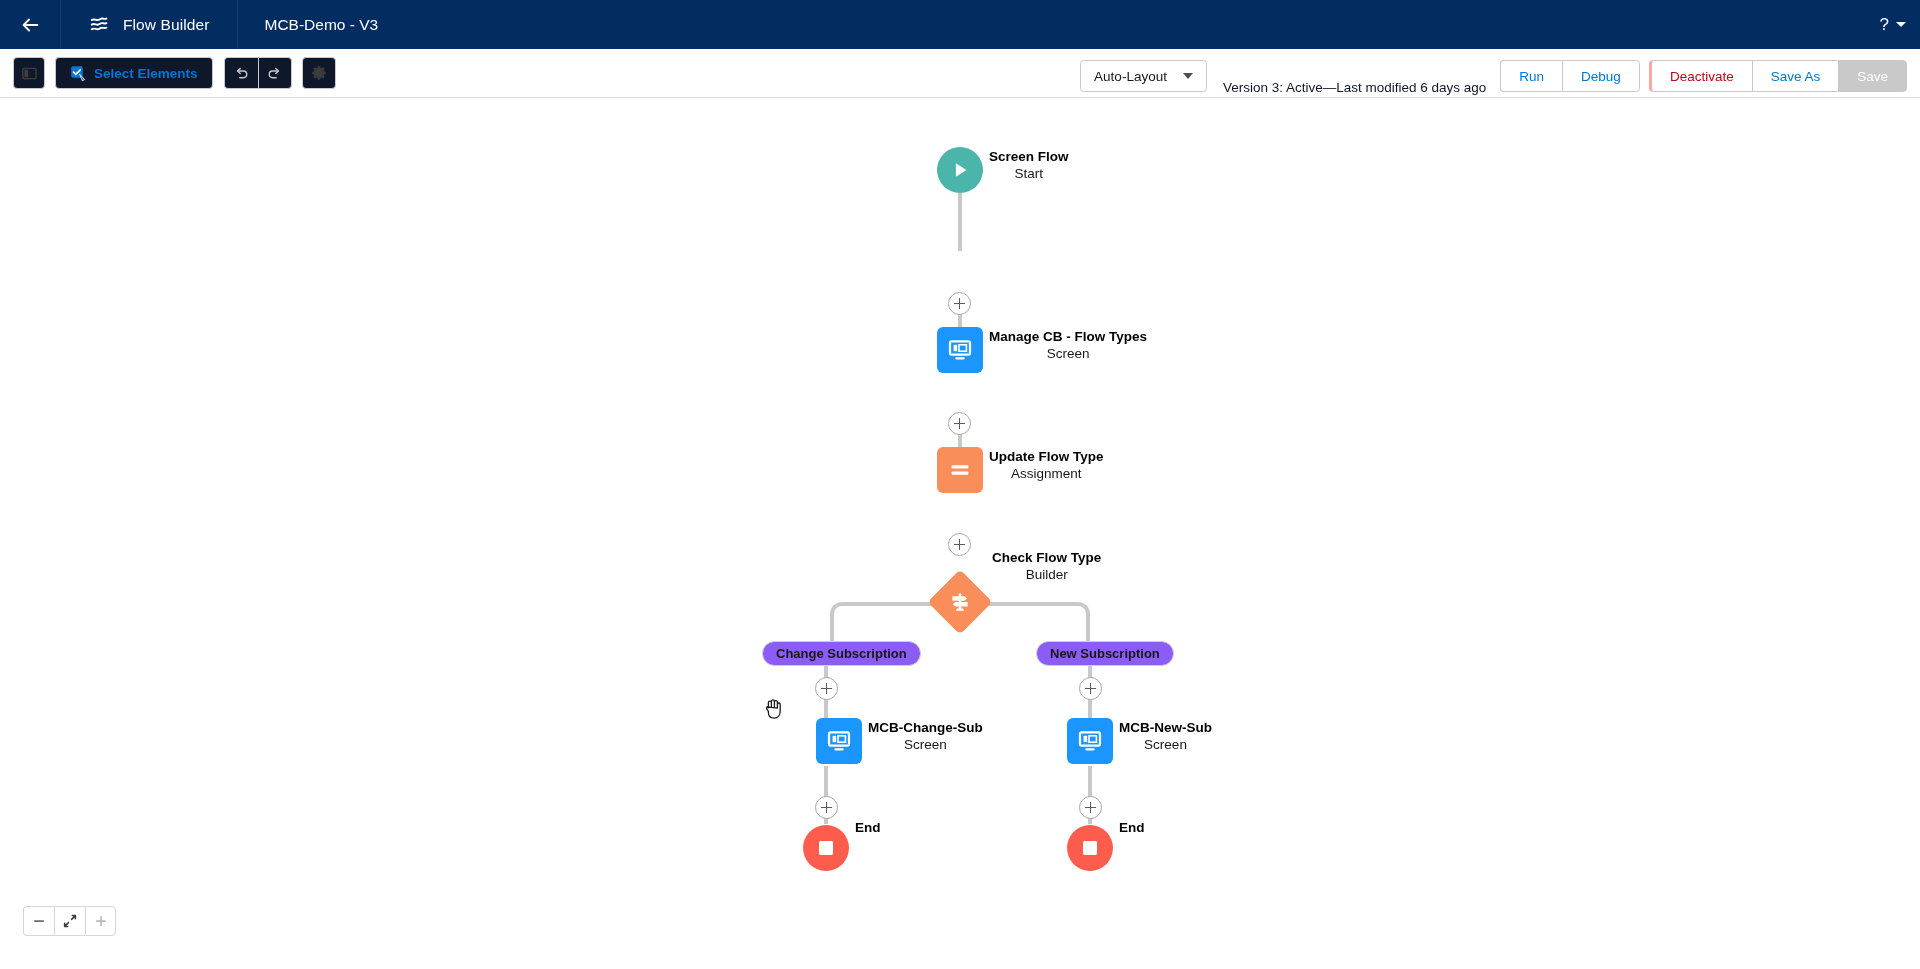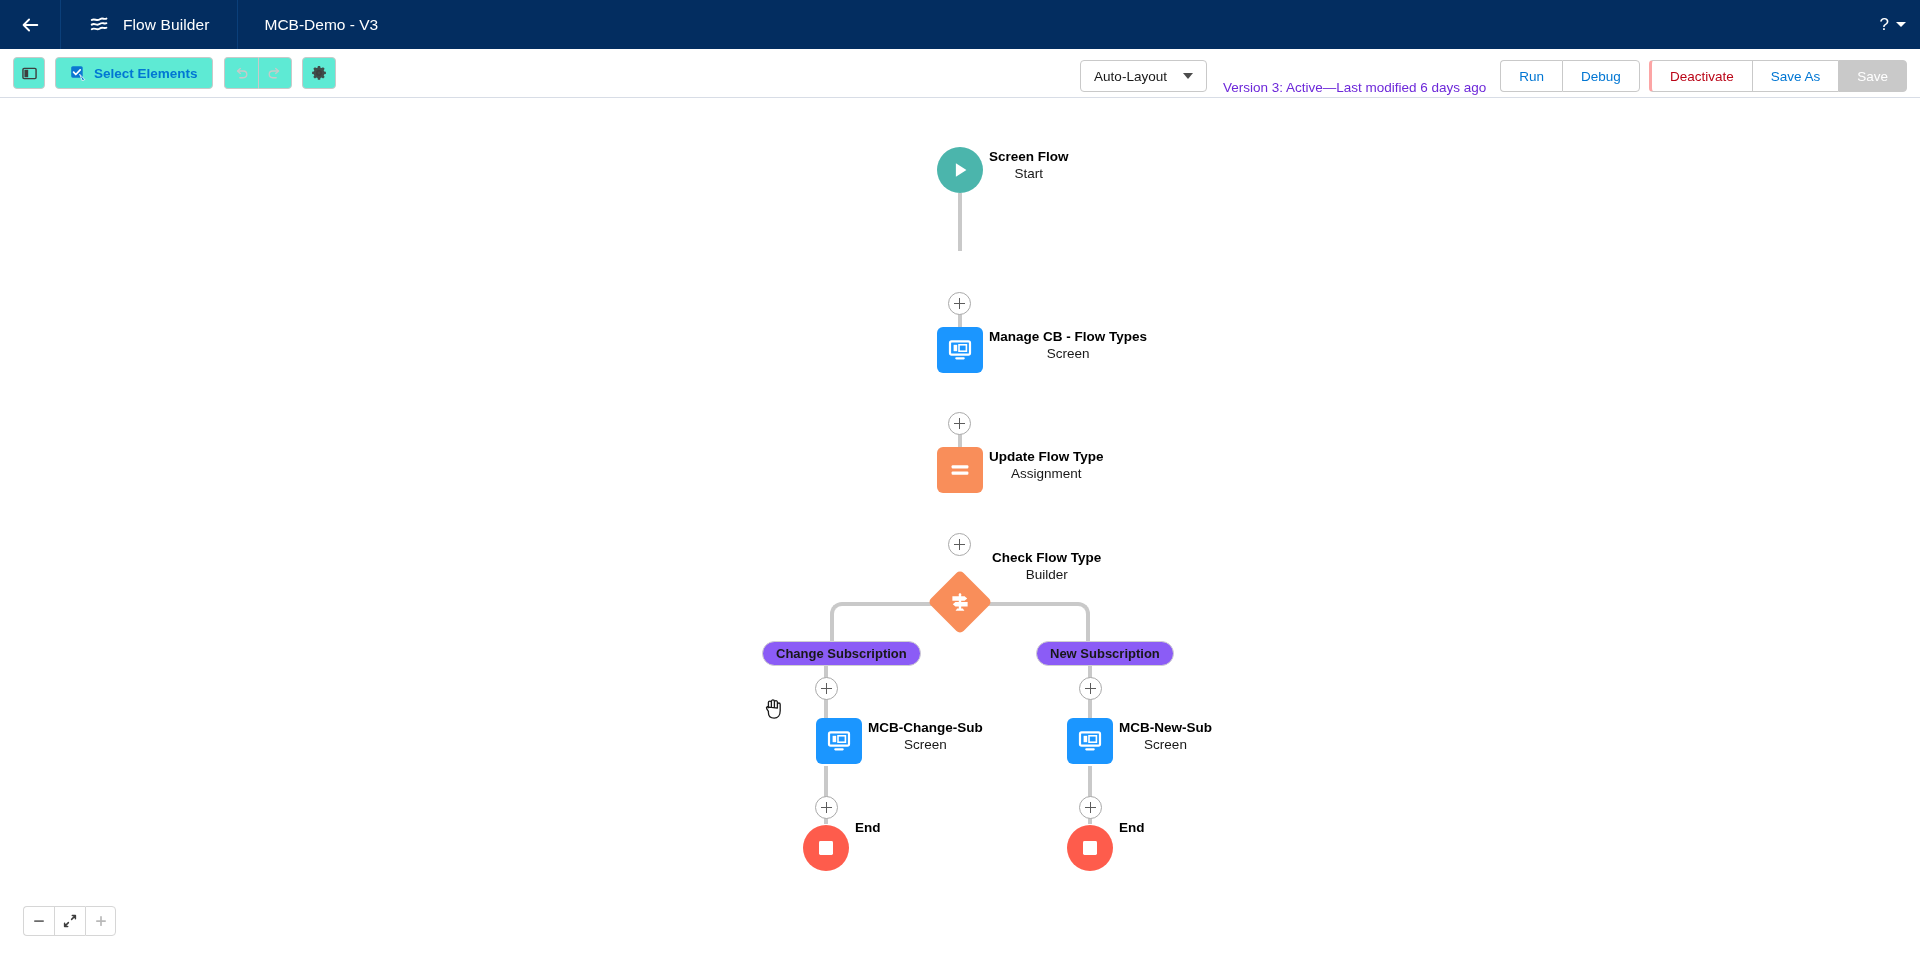--- a/index.html
+++ b/index.html
@@ -39,21 +39,21 @@
   .caret-down{
     width:0;height:0;border-left:5px solid transparent;border-right:5px solid transparent;
     border-top:5px solid #ffffff;
   }
   
   .toolbar{
     height:48px;background:#ffffff;border-bottom:1px solid #d8dde6;
     display:flex;align-items:center;padding:0 13px;position:relative;
   }
   .tb-btn{
-    height:32px;border:1px solid #c9c9c9;border-radius:4px;background:#5eead4;
+    height:32px;border:1px solid #c9c9c9;border-radius:4px;background:#0f172a;
     display:flex;align-items:center;justify-content:center;cursor:pointer;
     box-sizing:border-box;
   }
   .tb-square{width:32px;margin-right:10px;}
   .tb-select{padding:0 14px;gap:8px;margin-right:11px;}
   .tb-select .lbl{color:#0176d3;font-size:13.5px;font-weight:700;white-space:nowrap;}
   .tb-group{display:flex;margin-right:10px;}
   .tb-group .tb-btn{border-radius:0;width:34px;margin:0;border-right:none;}
   .tb-group .tb-btn:first-child{border-radius:4px 0 0 4px;}
   .tb-group .tb-btn:last-child{border-radius:0 4px 4px 0;border-right:1px solid #c9c9c9;}
@@ -65,21 +65,21 @@
     height:32px;border:1px solid #c9c9c9;border-radius:4px;background:#fff;
     display:flex;align-items:center;gap:16px;padding:0 13px;cursor:pointer;
     box-sizing:border-box;margin-right:16px;
   }
   .tb-layout .lbl{font-size:13.5px;color:#181818;white-space:nowrap;}
   .caret-dark{
     width:0;height:0;border-left:5px solid transparent;border-right:5px solid transparent;
     border-top:6px solid #4c4c4c;
   }
   .tb-version{
-    font-size:13.5px;color:#6d28d9;white-space:nowrap;margin-right:14px;margin-top:23px;
+    font-size:13.5px;color:#0f172a;white-space:nowrap;margin-right:14px;margin-top:23px;
   }
   .btn-grp{display:flex;}
   .btn-grp .act{
     height:32px;border:1px solid #c9c9c9;background:#fff;display:flex;align-items:center;
     justify-content:center;padding:0 18px;font-size:13.5px;color:#0176d3;cursor:pointer;
     box-sizing:border-box;border-right:none;white-space:nowrap;
   }
   .btn-grp .act:first-child{border-radius:4px 0 0 4px;}
   .btn-grp .act:last-child{border-radius:0 4px 4px 0;border-right:1px solid #c9c9c9;}
   .act.sep{margin-left:9px;border-left:3px solid #fca5a5;border-radius:4px 0 0 4px;}

